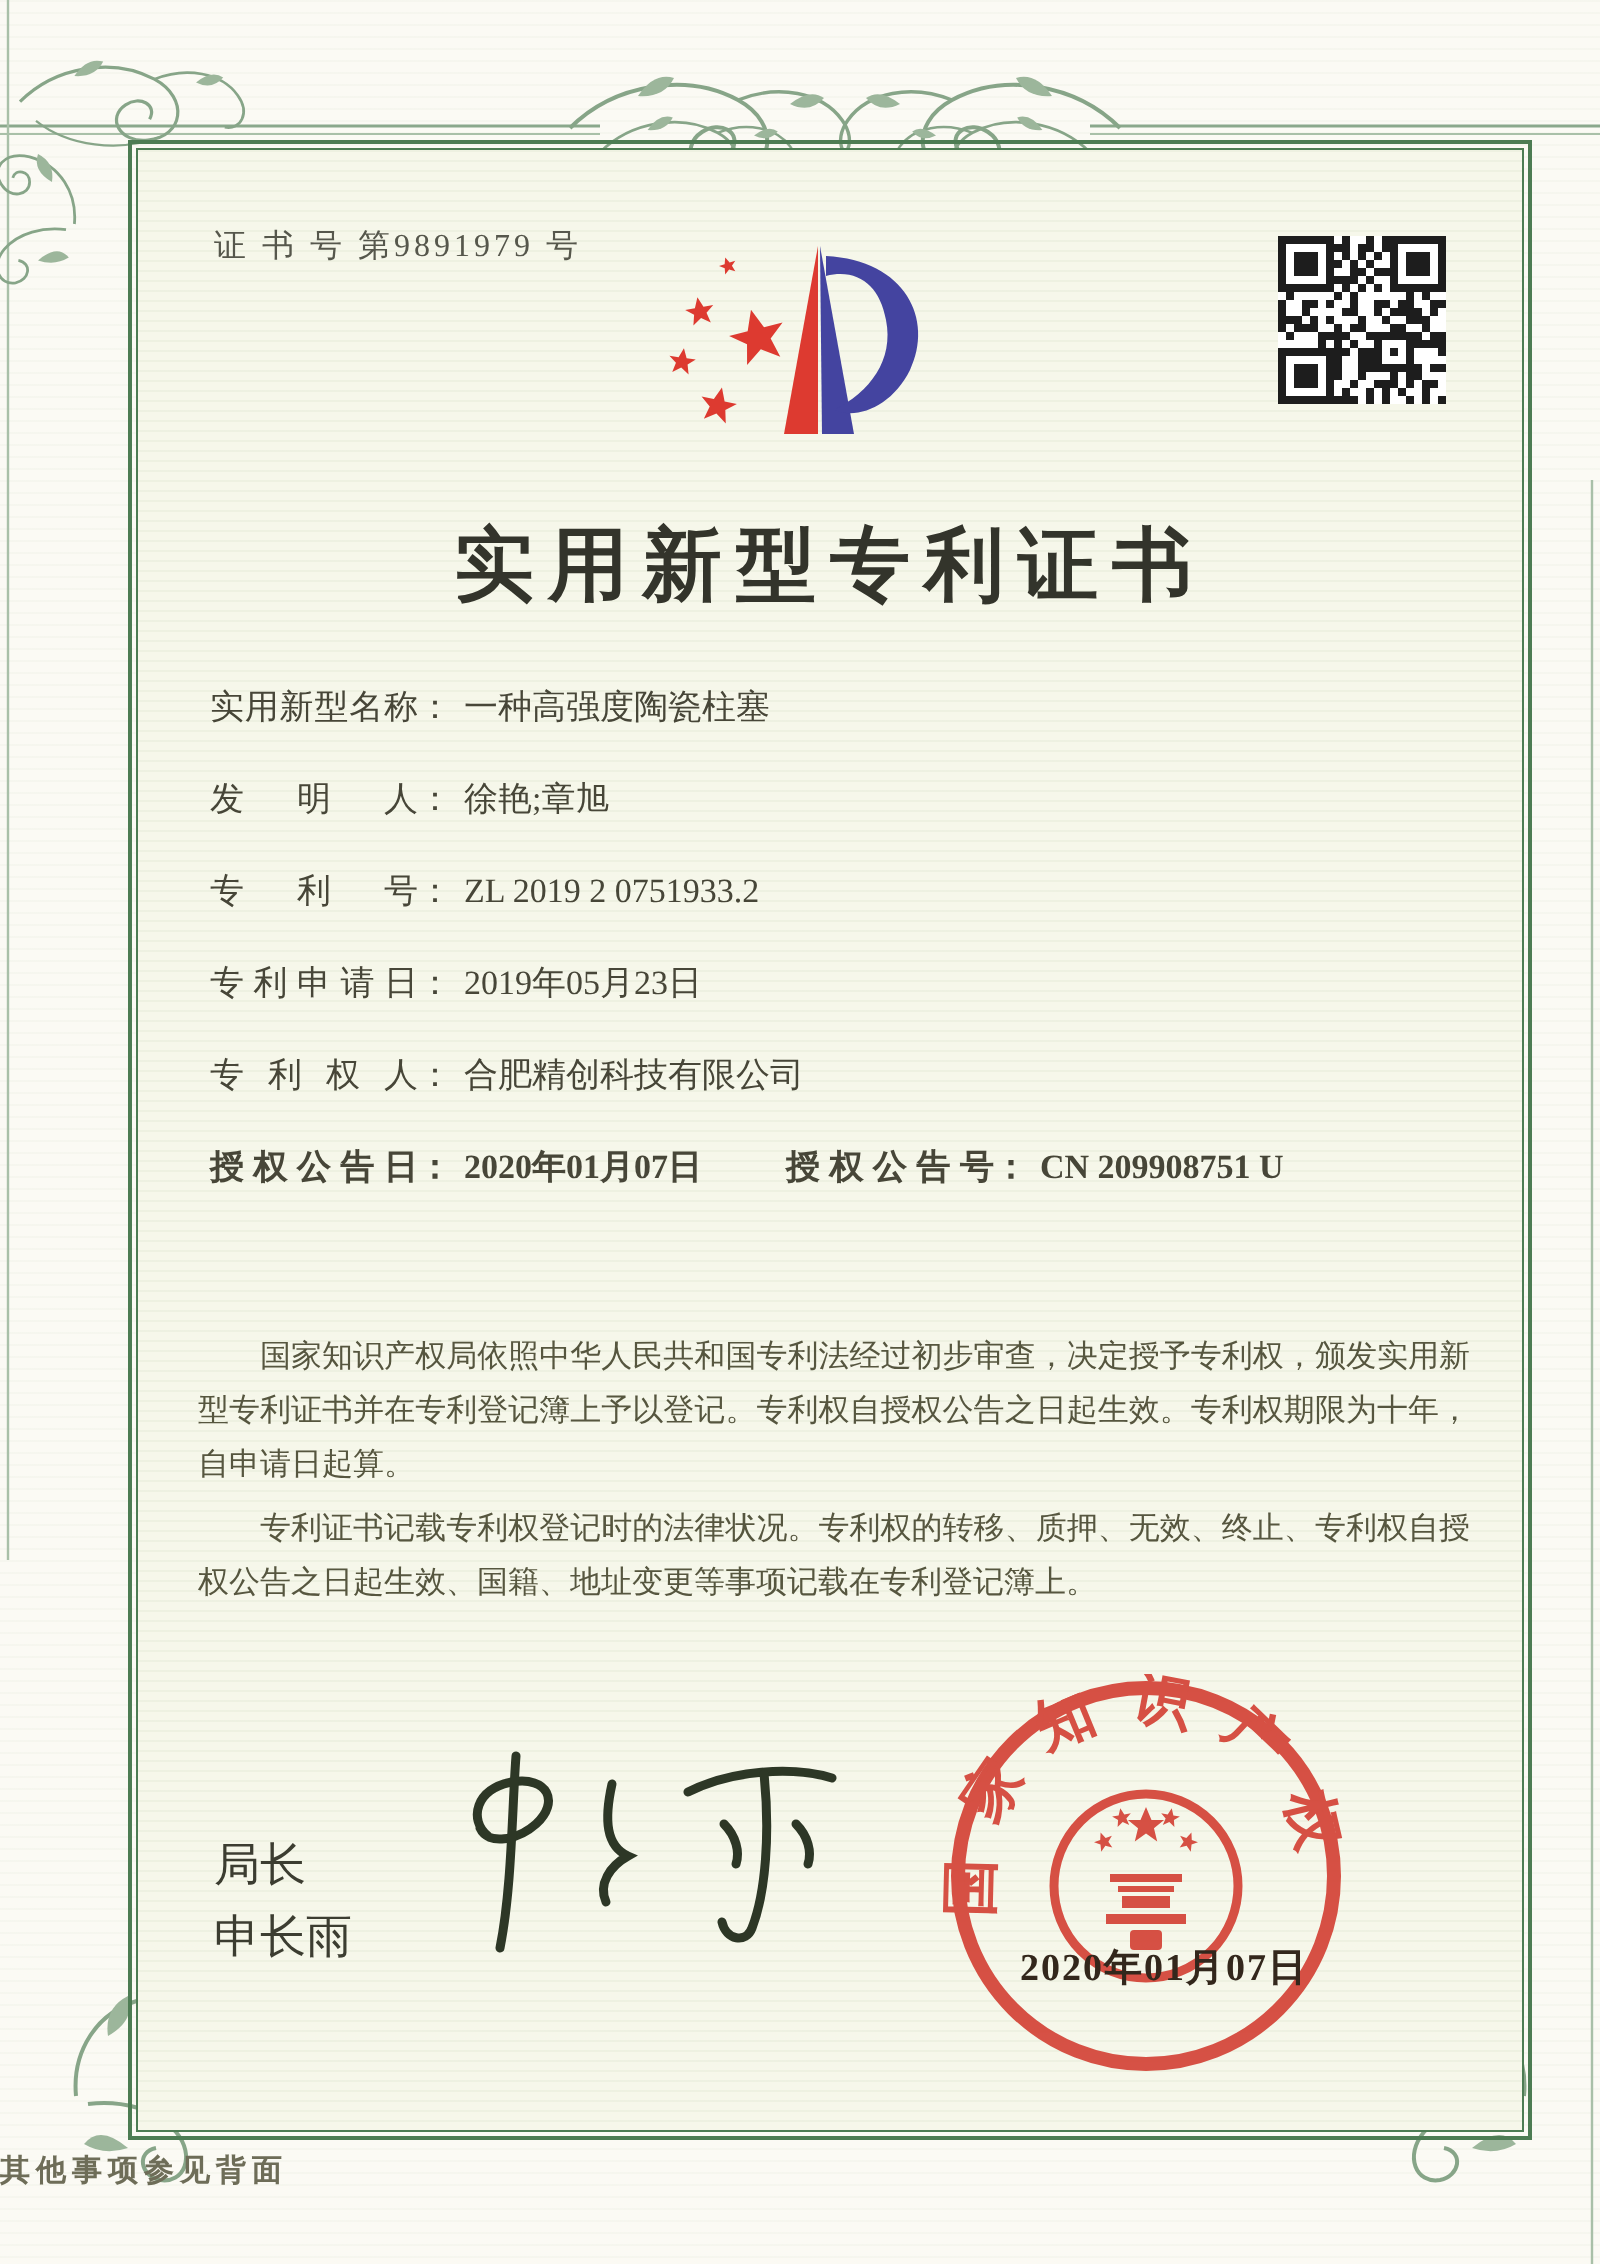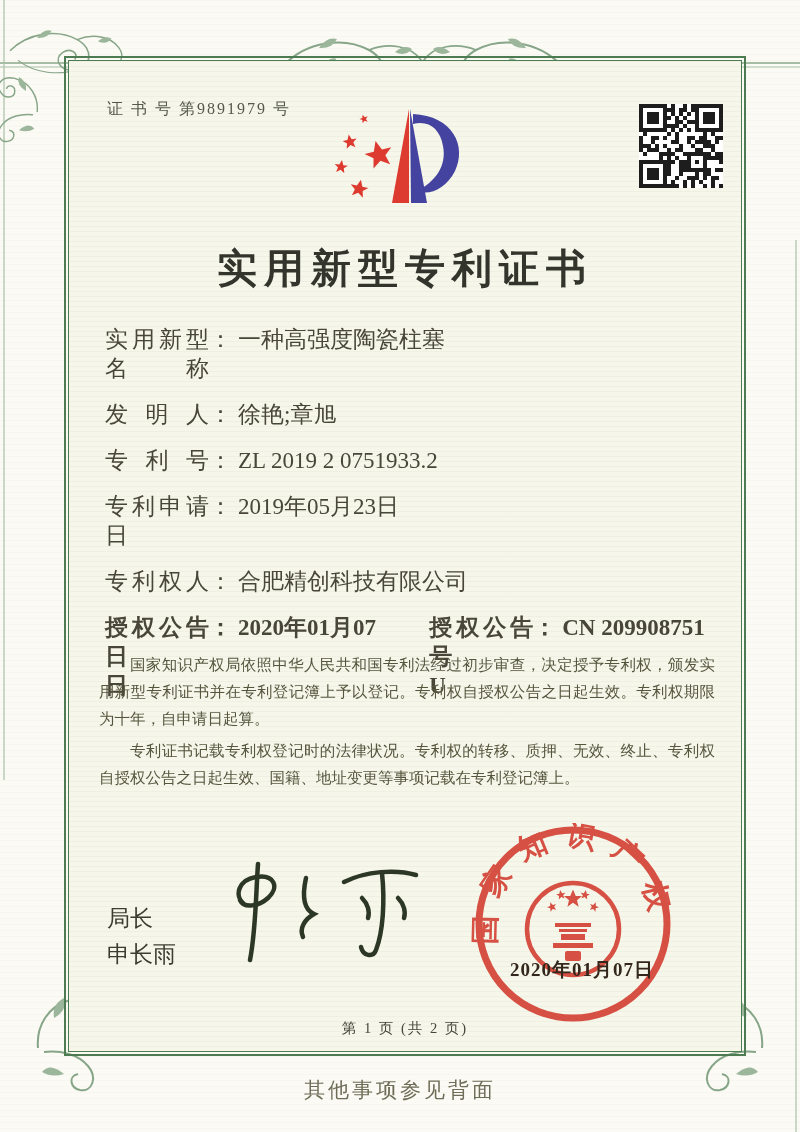--- a/index.html
+++ b/index.html
@@ -6,54 +6,55 @@
   .page{
     position:relative;width:800px;height:1132px;overflow:hidden;
     background:
       repeating-linear-gradient(180deg, rgba(150,175,135,.05) 0 1px, transparent 1px 6px),
       #fbfaf4;
     font-family:"Liberation Serif","DejaVu Serif",serif;
     color:#47483b;
   }
   .deco{position:absolute;inset:0;pointer-events:none;}
   .frame{
-    position:absolute;left:64px;top:56px;width:678px;height:996px;
+    position:absolute;left:64px;top:70px;width:678px;height:996px;
     border:2px solid #4d7c53;
+    padding-left:20px;
   }
   .frame-inner{
     position:absolute;inset:2px;border:1px solid #4d7c53;
     background:
       repeating-linear-gradient(180deg, rgba(140,170,120,.08) 0 1px, transparent 1px 5px),
       #f6f7ea;
   }
   .cert-no{position:absolute;left:38px;top:38px;font-size:16px;letter-spacing:2px;color:#56574c;}
   .logo{position:absolute;left:265px;top:36px;width:150px;height:114px;}
   .qr{position:absolute;left:570px;top:43px;width:84px;height:84px;}
   .title{
     position:absolute;left:0;right:0;top:160px;text-align:center;
     font-size:40px;font-weight:bold;letter-spacing:7px;color:#33342b;margin-top:20px;
   }
-  .fields{position:absolute;left:36px;top:264px;right:26px;font-size:23px;color:#474638;}
+  .fields{position:absolute;left:36px;top:264px;right:26px;font-size:17px;color:#474638;}
   .frow{margin-bottom:17px;line-height:29px;}
   .flabel{display:inline-block;width:104px;text-align:justify;text-align-last:justify;vertical-align:top;}
   .fcolon{vertical-align:top;margin-right:6px;}
   .fvalue{display:inline-block;vertical-align:top;max-width:470px;}
   .fvalue.addr{width:442px;}
   .grant{display:flex;gap:42px;line-height:29px;margin-top:2px;font-weight:bold;}
   .paras{position:absolute;left:30px;right:26px;top:590px;font-size:15.5px;line-height:27px;color:#56563f;}
   .paras p{margin:0 0 5px 0;text-indent:2em;text-align:justify;}
   .officer{position:absolute;left:38px;top:840px;font-size:23px;color:#3c3d31;line-height:36px;}
   .signature{position:absolute;left:135px;top:795px;width:240px;height:125px;}
   .seal{position:absolute;left:400px;top:762px;width:208px;height:208px;}
   .seal-date{
     position:absolute;left:413px;top:896px;width:200px;text-align:center;
     font-size:19px;font-weight:bold;color:#33271c;letter-spacing:1px;
   }
   .page-info{position:absolute;left:0;right:0;top:958px;text-align:center;font-size:14.5px;color:#45463a;letter-spacing:2px;}
-  .back-note{position:absolute;left:0;right:0;top:1076px;text-align:center;font-size:21px;color:#6e6d58;letter-spacing:3px;}
+  .back-note{position:absolute;left:0;right:0;top:1076px;font-size:15px;color:#6e6d58;letter-spacing:3px;font-weight:bold;}
 </style>
 </head>
 <body>
 
 <div class="page">
 
   <svg class="deco" viewBox="0 0 800 1132" xmlns="http://www.w3.org/2000/svg">
     <defs>
       <g id="scroll" fill="none" stroke="#87a588" stroke-width="2">
         <path d="M0,26 C22,4 58,-2 84,12 C106,24 102,48 80,50 C62,52 54,36 66,28 C75,22 86,28 81,37"></path>
@@ -425,18 +426,17 @@
             <rect x="86" y="100" width="36" height="4"></rect>
             <rect x="90" y="106" width="28" height="3"></rect>
             <rect x="92" y="111" width="24" height="6"></rect>
             <rect x="84" y="120" width="40" height="5"></rect>
             <rect x="96" y="128" width="16" height="10" rx="2"></rect>
           </g>
         </g>
       </svg>
       <div class="seal-date">2020年01月07日</div>
 
-      <div class="page-info">第 1 页 (共 2 页)</div>
     </div>
   </div>
 
   <div class="back-note">其他事项参见背面</div>
 </div>
 
 </body></html>

